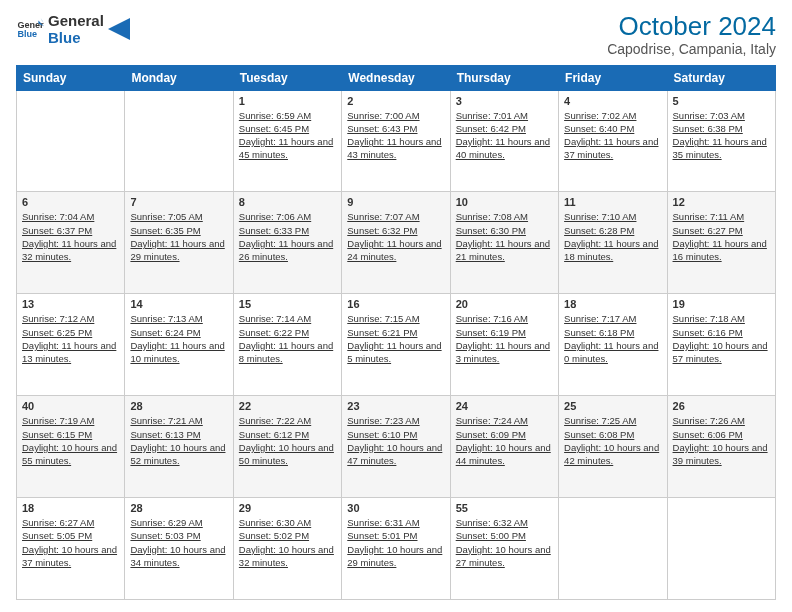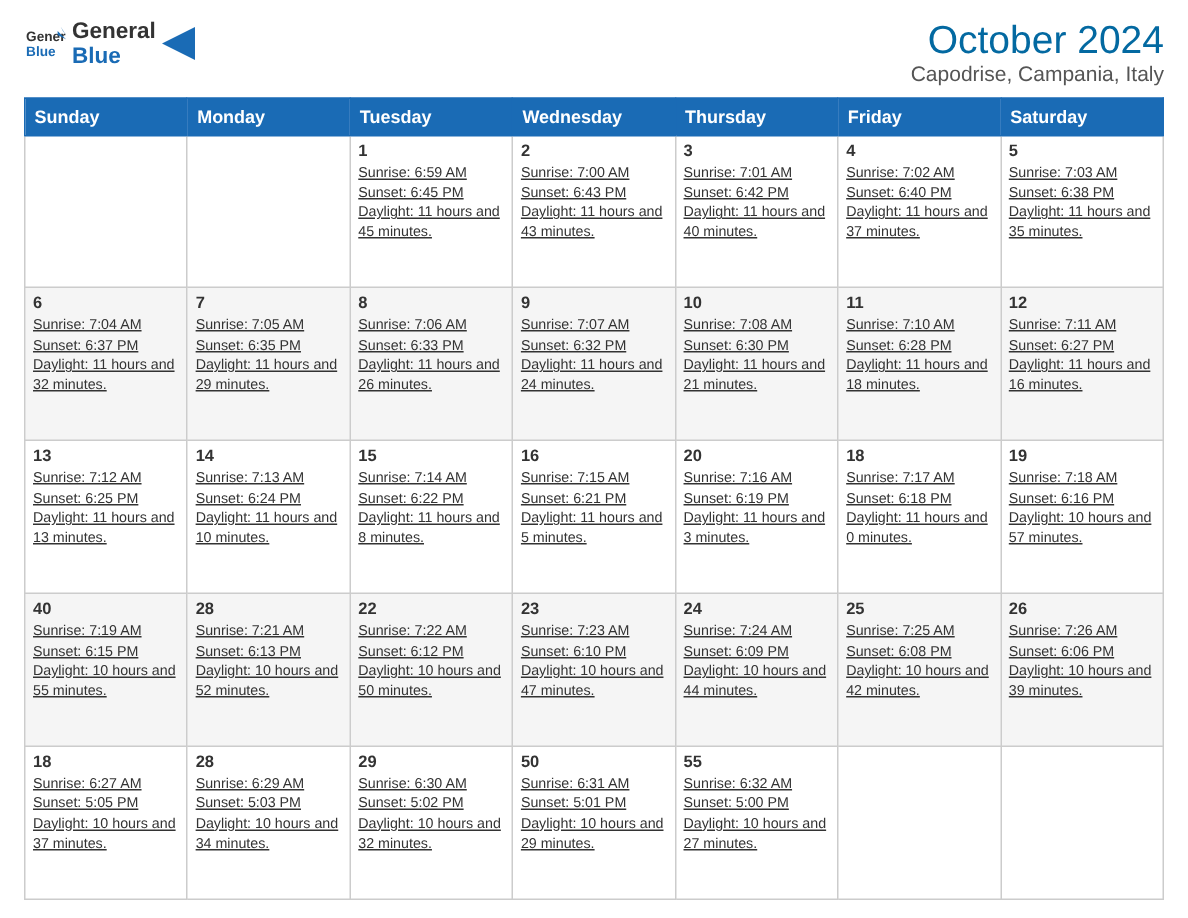--- a/index.html
+++ b/index.html
@@ -251,21 +251,21 @@
           </td>
           <td>
             <span class="day-number">28</span>
             <div class="day-info">Sunrise: 6:29 AM<br>Sunset: 5:03 PM<br>Daylight: 10 hours and 34 minutes.</div>
           </td>
           <td>
             <span class="day-number">29</span>
             <div class="day-info">Sunrise: 6:30 AM<br>Sunset: 5:02 PM<br>Daylight: 10 hours and 32 minutes.</div>
           </td>
           <td>
-            <span class="day-number">50</span>
+            <span class="day-number">30</span>
             <div class="day-info">Sunrise: 6:31 AM<br>Sunset: 5:01 PM<br>Daylight: 10 hours and 29 minutes.</div>
           </td>
           <td>
             <span class="day-number">55</span>
             <div class="day-info">Sunrise: 6:32 AM<br>Sunset: 5:00 PM<br>Daylight: 10 hours and 27 minutes.</div>
           </td>
           <td class="empty-cell"></td>
           <td class="empty-cell"></td>
         </tr>
       </tbody>

